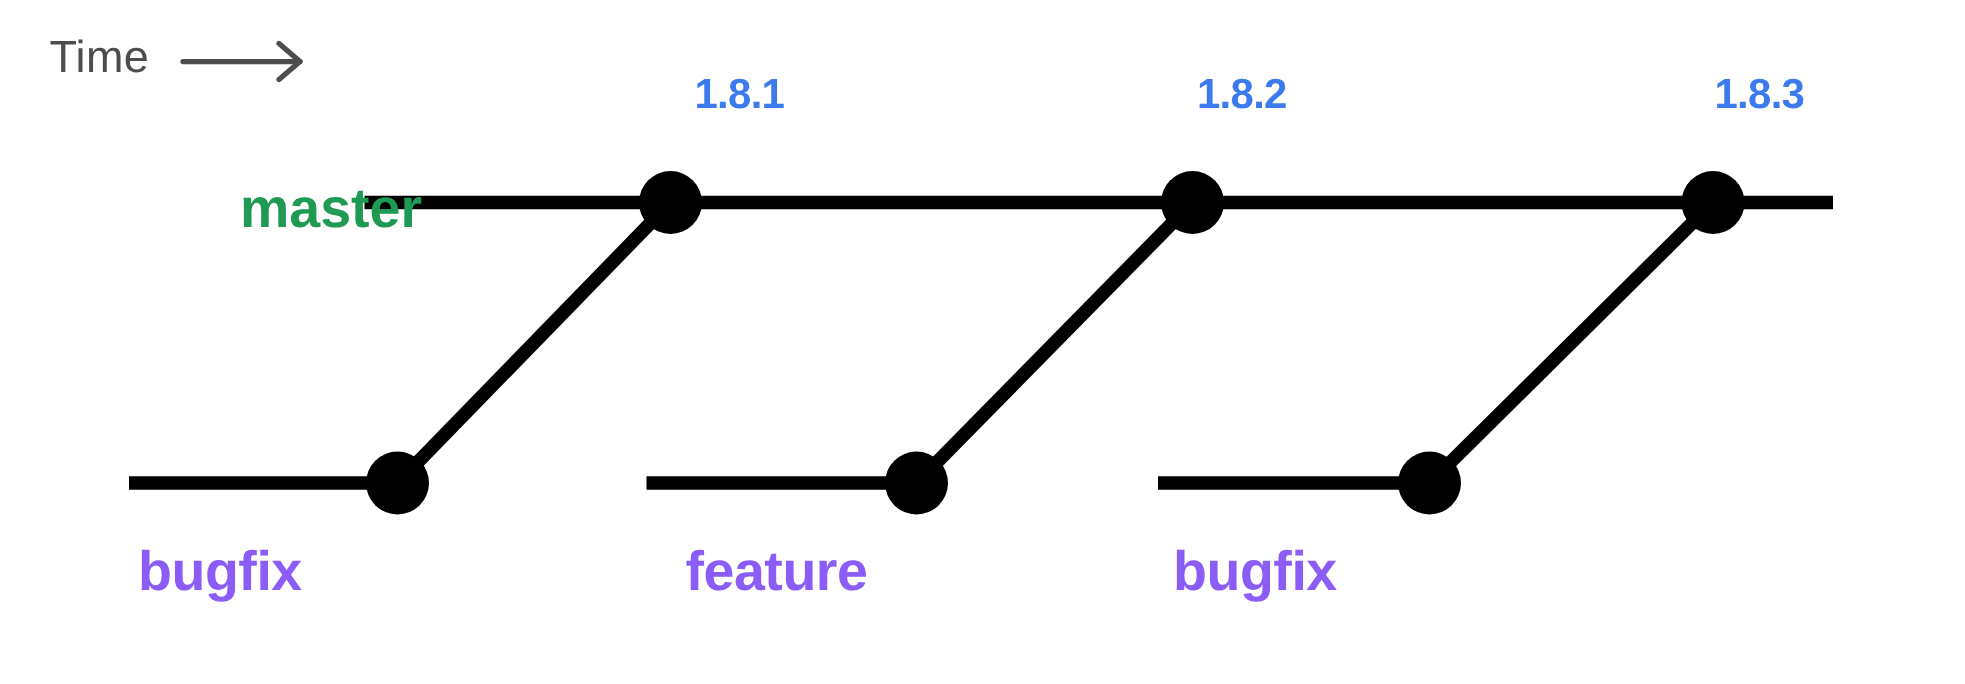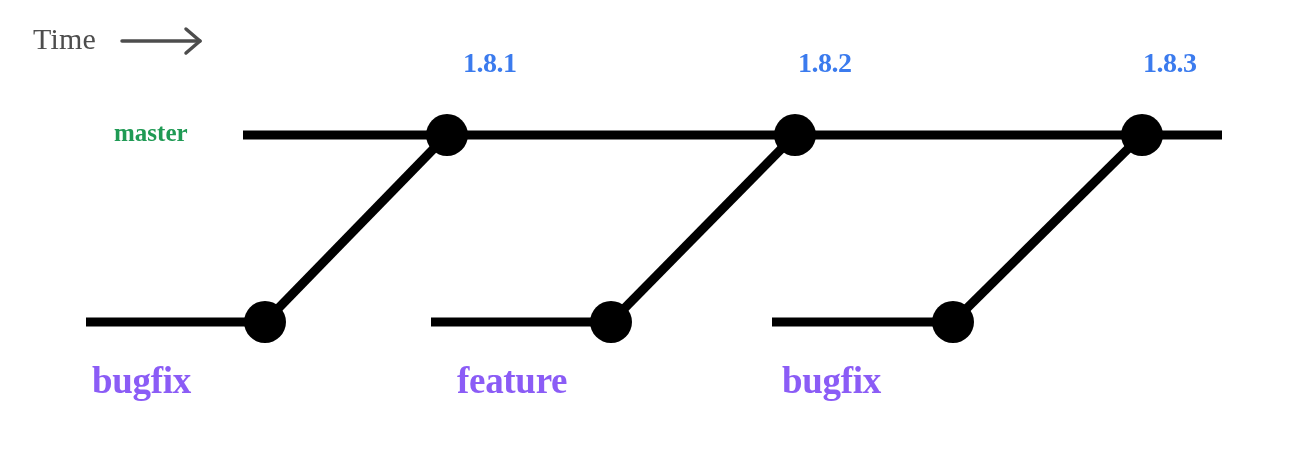--- a/index.html
+++ b/index.html
@@ -11,21 +11,20 @@
     width: 1310px;
     height: 456px;
     font-family: "Liberation Sans", sans-serif;
     overflow: hidden;
   }
   #canvas {
     position: relative;
     width: 1310px;
     height: 440px;
     background: #ffffff;
-    font-family: Liberation Serif, serif;
   }
   #git-svg {
     position: absolute;
     left: 0;
     top: 0;
     width: 1310px;
     height: 456px;
   }
   .lbl {
     position: absolute;
@@ -34,23 +33,24 @@
   }
   .time-label {
     left: 33px;
     top: 24px;
     font-size: 30px;
     color: #4d4d4d;
     font-weight: 400;
     letter-spacing: 0.2px;
   }
   .branch-name {
-    font-size: 25px;
+    font-size: 37px;
     font-weight: bold;
     color: #1f9a54;
+    margin-left: 46px;
   }
   .master-label {
     left: 114px;
     top: 120px;
   }
   .version-label {
     font-size: 28px;
     font-weight: bold;
     color: #3b7bee;
     letter-spacing: -0.5px;

